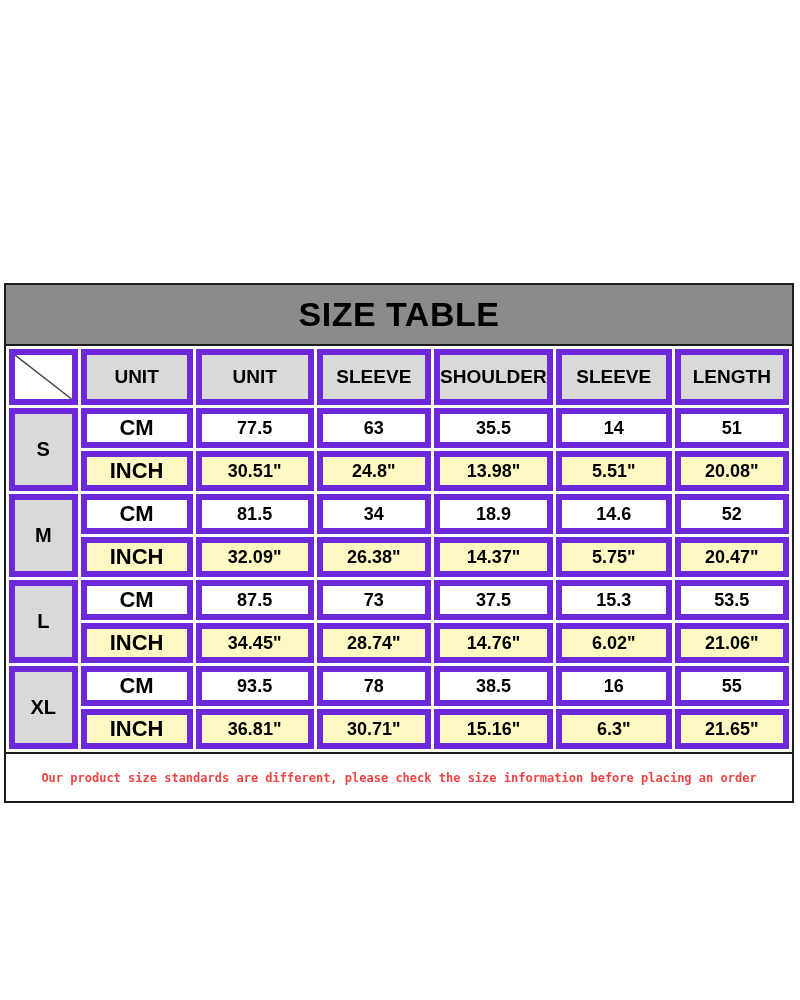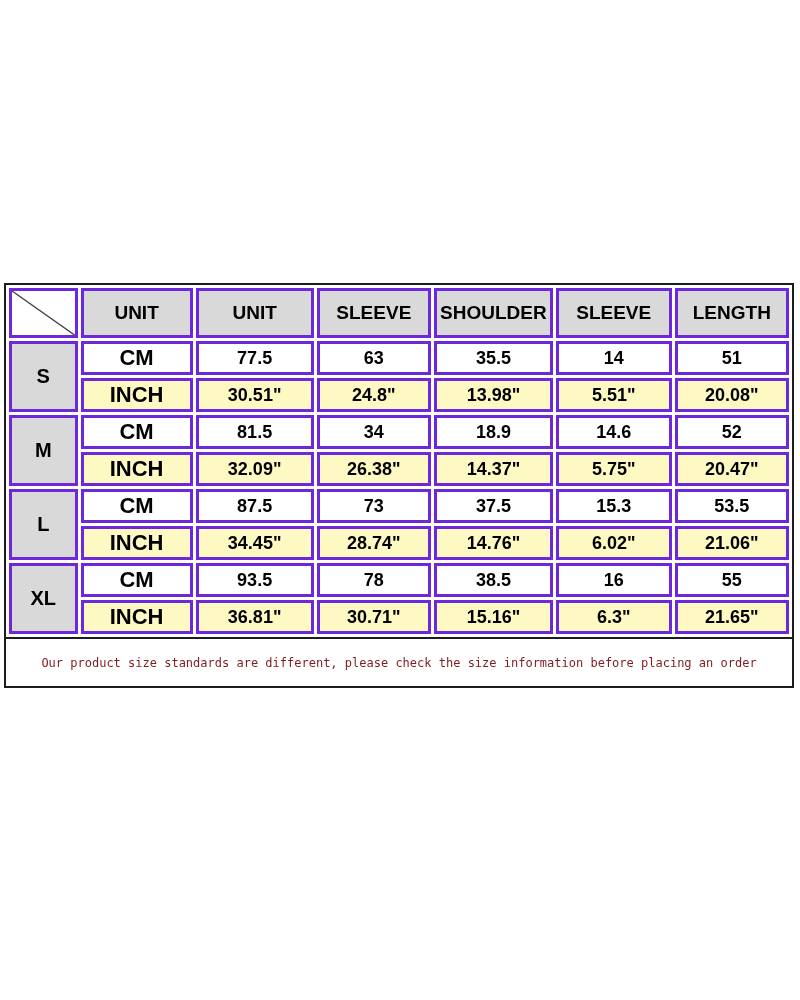--- a/index.html
+++ b/index.html
@@ -16,43 +16,44 @@
     height:59px;background:#8b8b8b;border-bottom:2px solid #1c1c1c;
     display:flex;align-items:center;justify-content:center;
     font-size:34px;font-weight:bold;color:#000;letter-spacing:0.5px;
   }
   table.size-table{
     width:100%;table-layout:fixed;
     border-collapse:separate;border-spacing:3px;
     font-weight:bold;color:#000;
   }
   table.size-table th, table.size-table td{
-    border:3px solid #6d28d9;text-align:center;vertical-align:middle;
+    border:6px solid #6d28d9;text-align:center;vertical-align:middle;
     padding:0;overflow:hidden;
   }
   th.col-head{height:44px;background:#d9d9d9;font-size:19px;font-weight:bold;}
   th.corner{background:#ffffff;border:1px solid #6e6e6e;position:relative;}
   th.corner svg{position:absolute;left:0;top:0;width:100%;height:100%;display:block;}
   td.size-label{background:#d9d9d9;font-size:20px;}
   td.unit-label{font-size:22px;}
   td.val{font-size:18px;margin-top:48px;}
   tr.row-cm td.unit-label, tr.row-cm td.val{background:#ffffff;height:28px;}
   tr.row-inch td.unit-label, tr.row-inch td.val{background:#fef9c3;height:28px;}
   .footer-note{
     border-top:2px solid #1c1c1c;background:#ffffff;height:47px;
     display:flex;align-items:center;justify-content:center;
     font-family:"DejaVu Sans Mono","Liberation Mono",monospace;
-    font-weight:normal;font-size:12px;color:#7f1d1d;
+    font-weight:bold;font-size:12px;color:#ef4444;
   }
 </style>
 </head>
 <body>
 
 <div class="chart-wrap">
 
+  <div class="title-bar">SIZE TABLE</div>
 
   <table class="size-table">
     <colgroup>
       <col style="width:9%">
       <col style="width:14.7%">
       <col style="width:15.5%">
       <col style="width:15%">
       <col style="width:15.6%">
       <col style="width:15.2%">
       <col style="width:15%">

